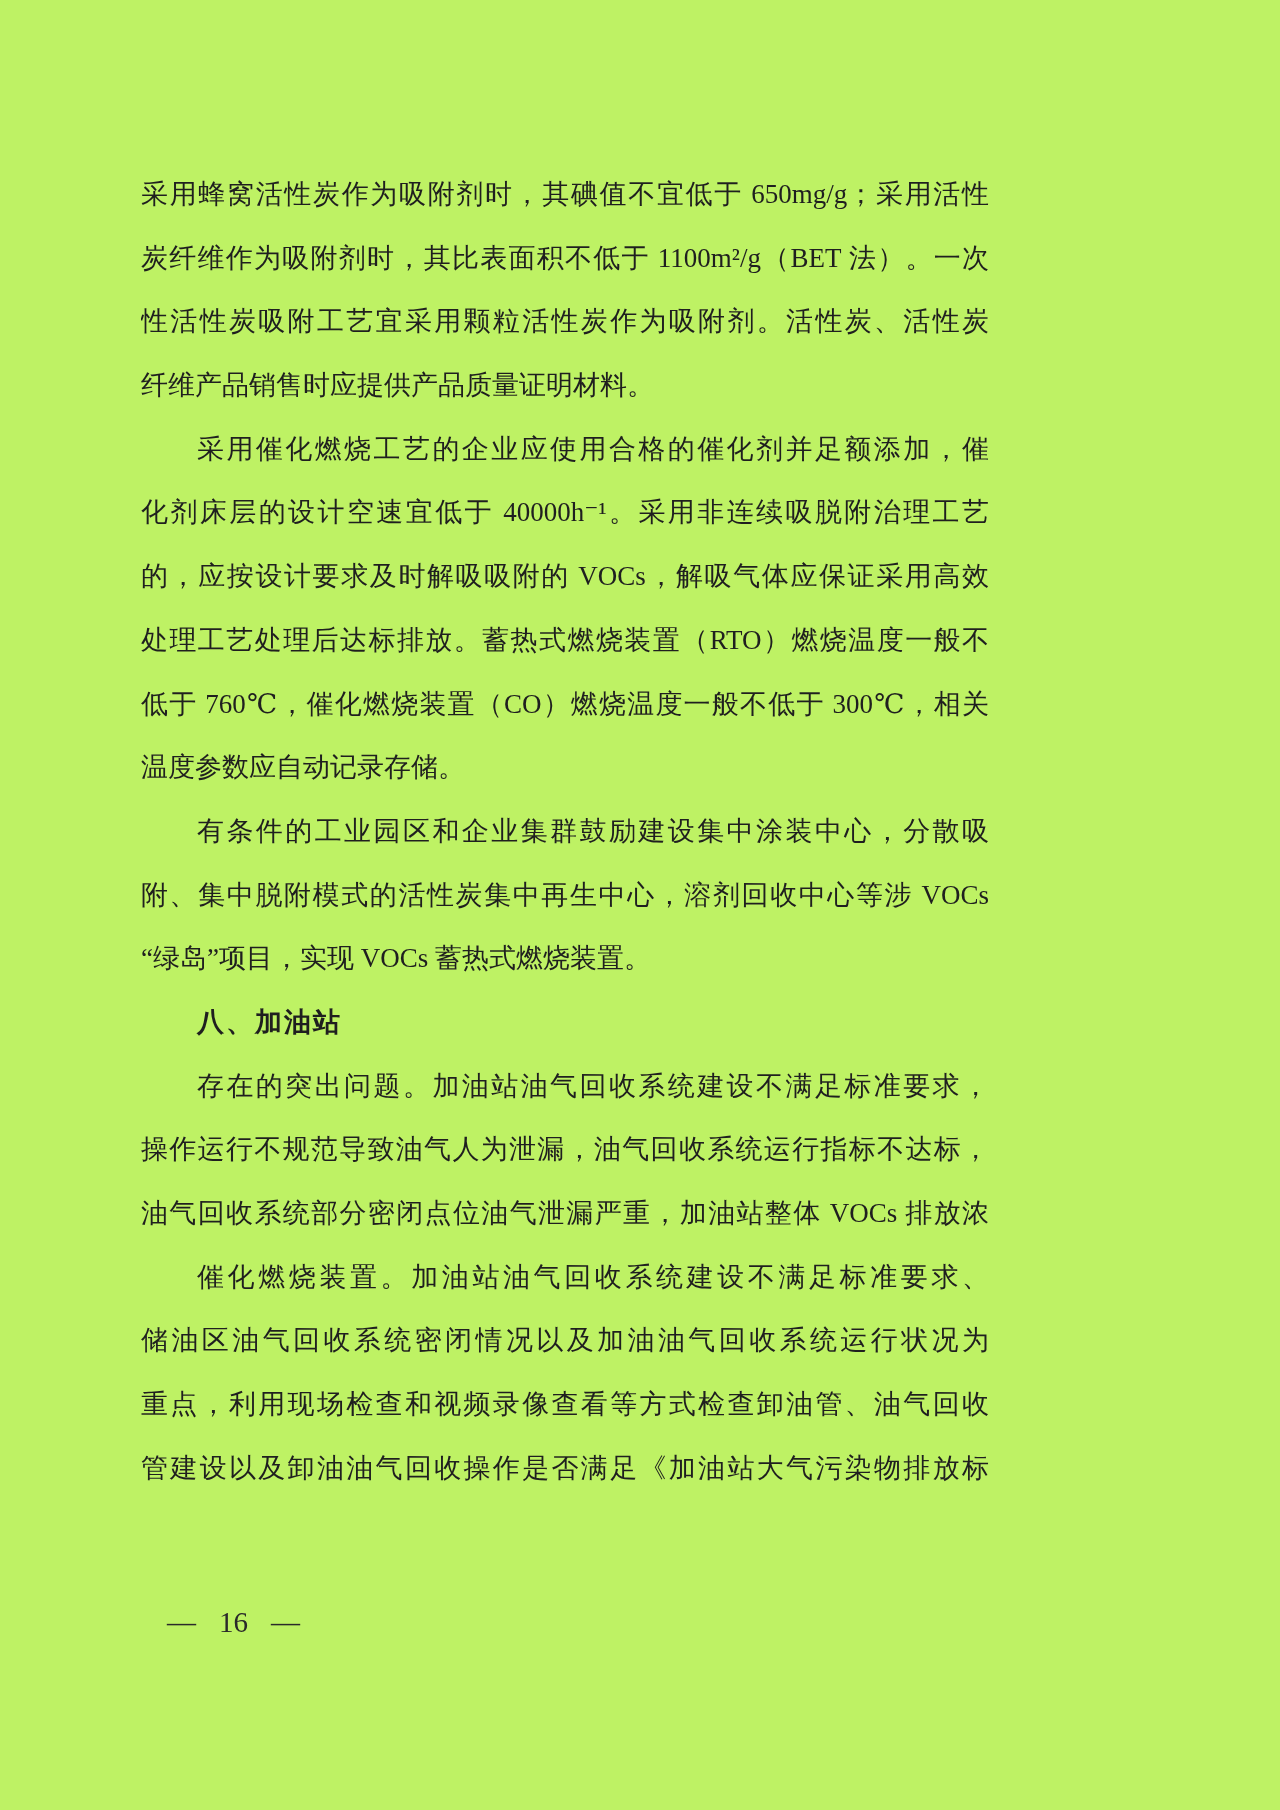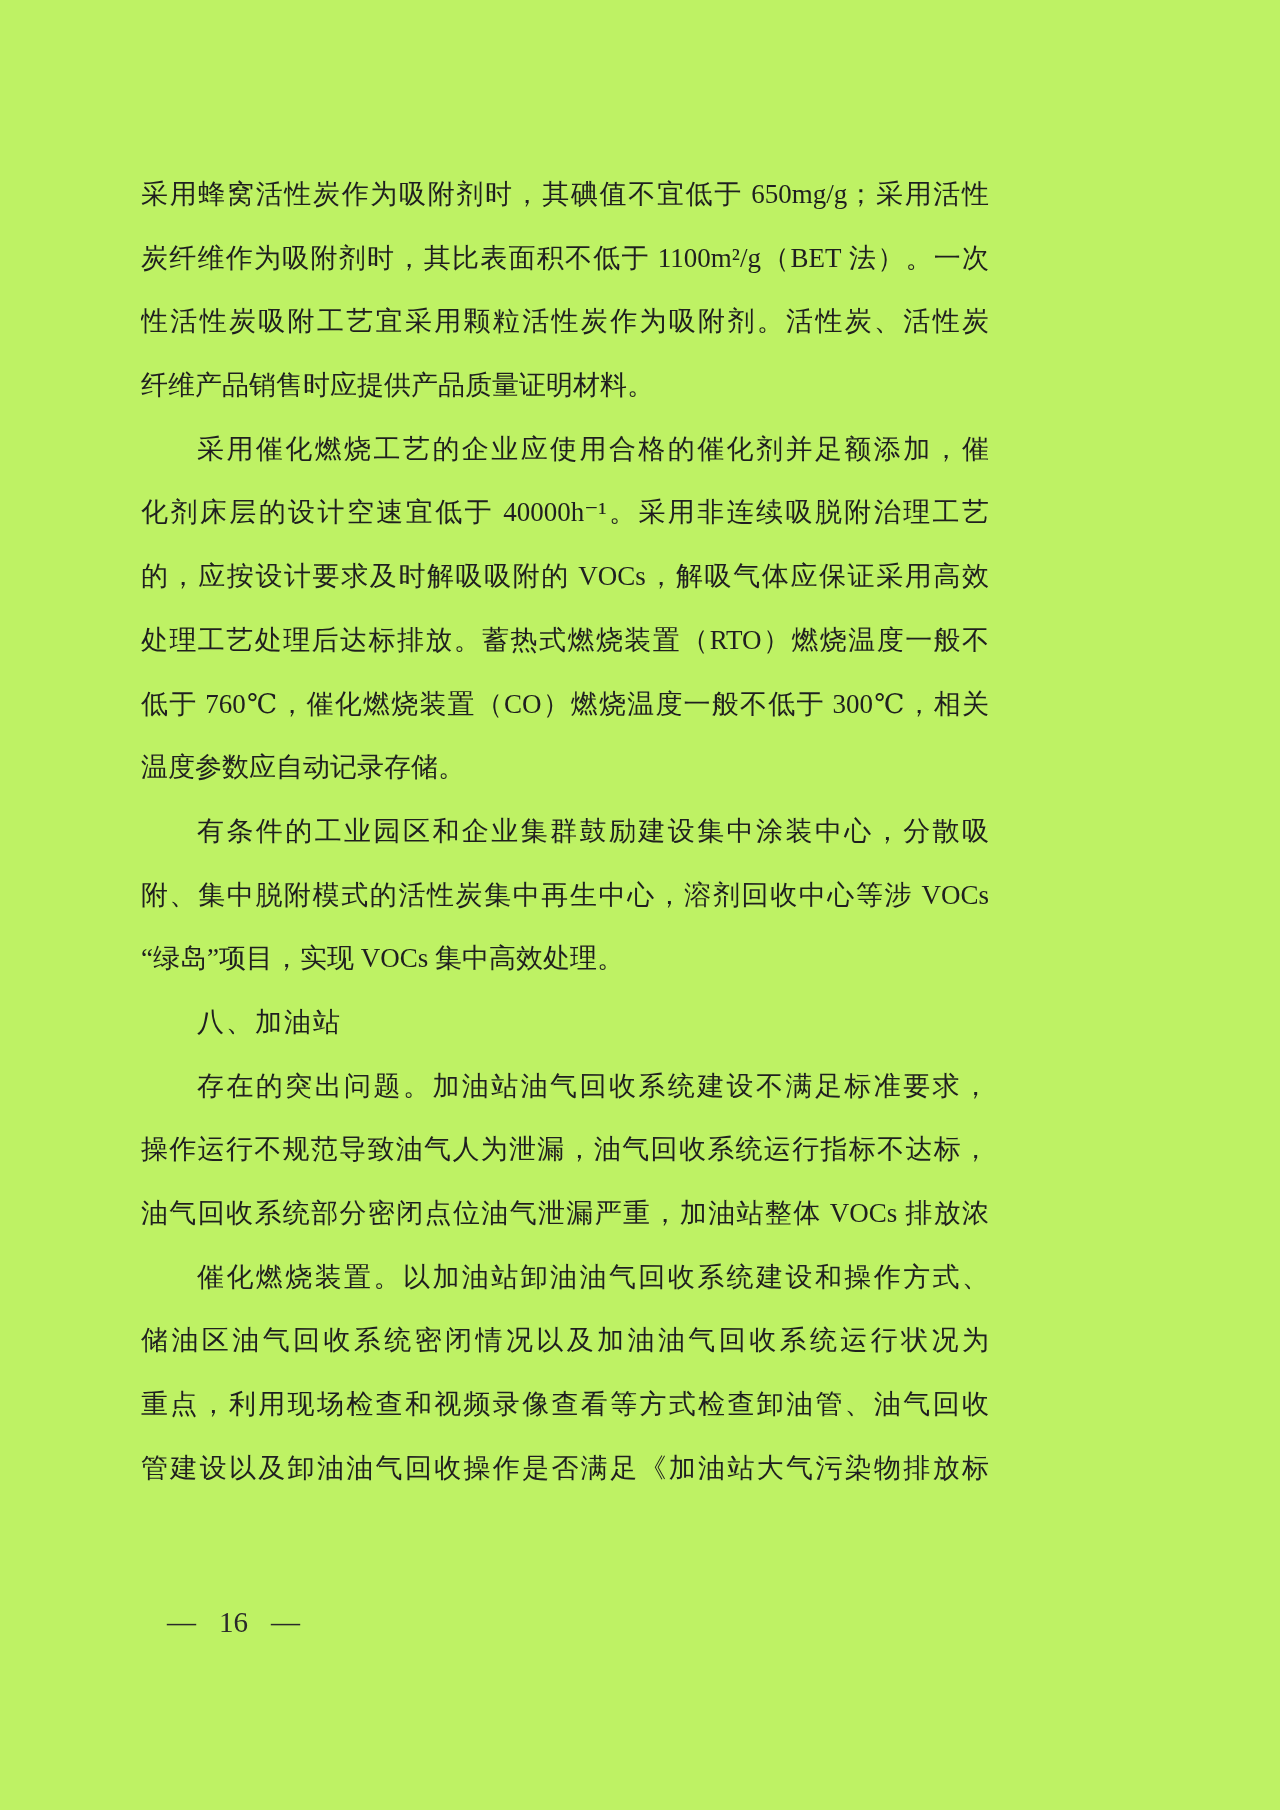--- a/index.html
+++ b/index.html
@@ -30,21 +30,21 @@
     overflow: hidden;
     white-space: normal;
   }
   .line.fill {
     text-align-last: justify;
   }
   .indent {
     text-indent: 56px;
   }
   .heading {
-    font-weight: 400;
+    font-weight: 700;
     font-family: "Liberation Sans", "DejaVu Sans", sans-serif;
     letter-spacing: 2px;
   }
   .lead {
     font-weight: 400;
     font-family: "Liberation Sans", "DejaVu Sans", sans-serif;
   }
   .footer {
     position: absolute;
     left: 167px;
@@ -72,29 +72,29 @@
 
     <div class="line fill indent">采用催化燃烧工艺的企业应使用合格的催化剂并足额添加，催</div>
     <div class="line fill">化剂床层的设计空速宜低于 40000h⁻¹。采用非连续吸脱附治理工艺</div>
     <div class="line fill">的，应按设计要求及时解吸吸附的 VOCs，解吸气体应保证采用高效</div>
     <div class="line fill">处理工艺处理后达标排放。蓄热式燃烧装置（RTO）燃烧温度一般不</div>
     <div class="line fill">低于 760℃，催化燃烧装置（CO）燃烧温度一般不低于 300℃，相关</div>
     <div class="line">温度参数应自动记录存储。</div>
 
     <div class="line fill indent">有条件的工业园区和企业集群鼓励建设集中涂装中心，分散吸</div>
     <div class="line fill">附、集中脱附模式的活性炭集中再生中心，溶剂回收中心等涉 VOCs</div>
-    <div class="line">“绿岛”项目，实现 VOCs 集中高效处理。</div>
+    <div class="line">“绿岛”项目，实现 VOCs 蓄热式燃烧装置。</div>
 
     <div class="line indent heading">八、加油站</div>
 
     <div class="line fill indent"><span class="lead">存在的突出问题。</span><span>加油站油气回收系统建设不满足标准要求，</span></div>
     <div class="line fill">操作运行不规范导致油气人为泄漏，油气回收系统运行指标不达标，</div>
     <div class="line fill">油气回收系统部分密闭点位油气泄漏严重，加油站整体 VOCs 排放浓</div>
 
-    <div class="line fill indent"><span class="lead">催化燃烧装置。</span><span>以加油站卸油油气回收系统建设和操作方式、</span></div>
+    <div class="line fill indent"><span class="lead">催化燃烧装置。</span><span>加油站油气回收系统建设不满足标准要求、</span></div>
     <div class="line fill">储油区油气回收系统密闭情况以及加油油气回收系统运行状况为</div>
     <div class="line fill">重点，利用现场检查和视频录像查看等方式检查卸油管、油气回收</div>
     <div class="line fill">管建设以及卸油油气回收操作是否满足《加油站大气污染物排放标</div>
 
   </div>
 
   <div class="footer">
     <span class="dash">—</span>
     <span class="page-num">16</span>
     <span class="dash">—</span>

